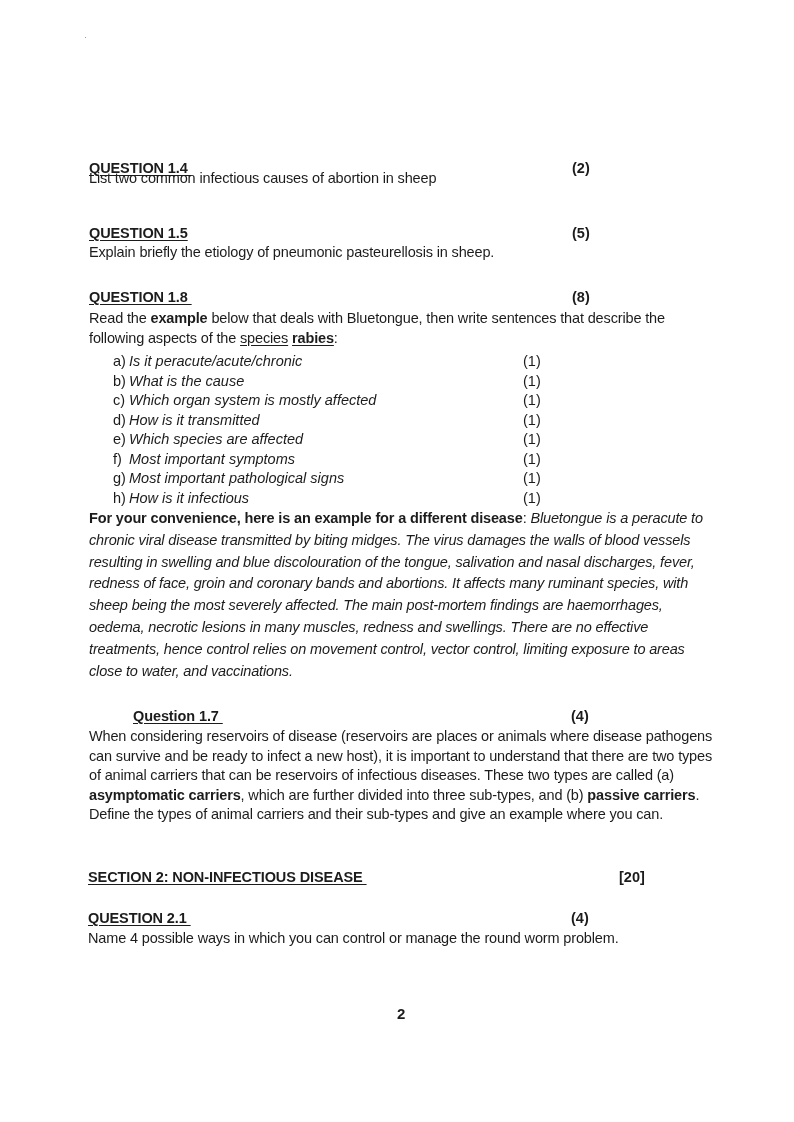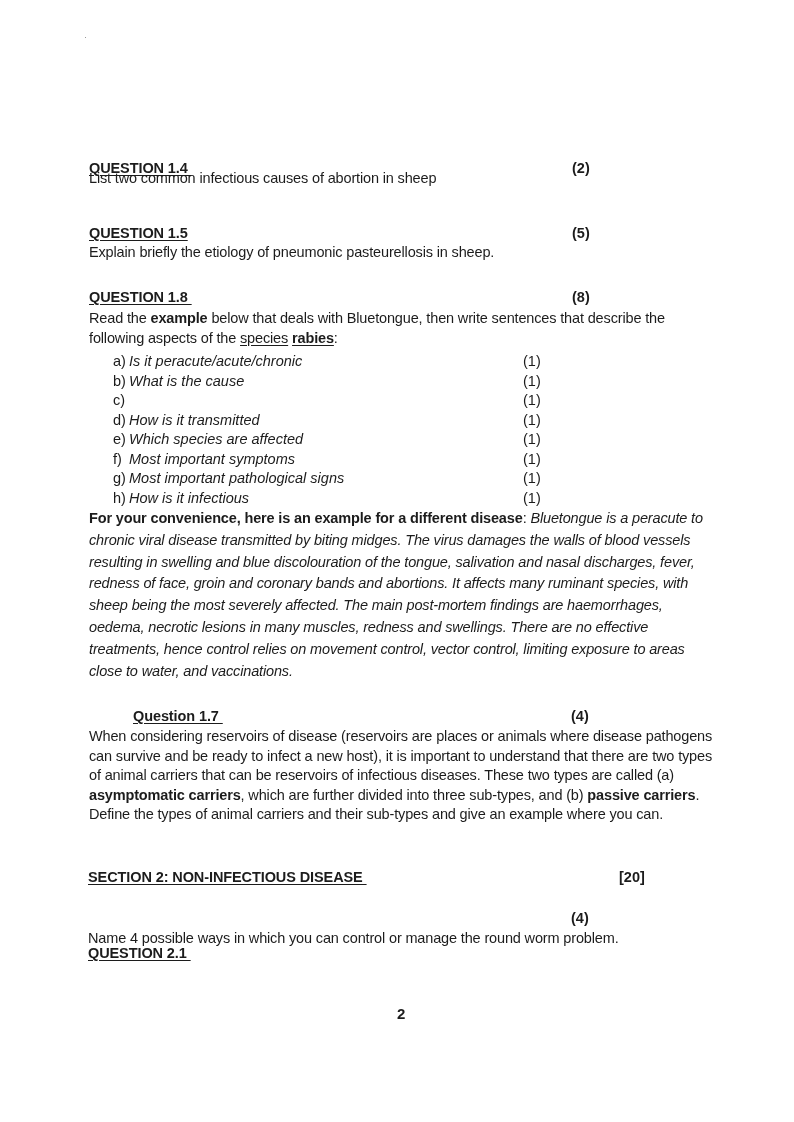--- a/index.html
+++ b/index.html
@@ -48,20 +48,21 @@
       <span class="label">Is it peracute/acute/chronic</span>
       <span class="m">(1)</span>
     </div>
   <div class="list-row" style="top:373px;">
       <span class="letter">b)</span>
       <span class="label">What is the cause</span>
       <span class="m">(1)</span>
     </div>
   <div class="list-row" style="top:392px;">
       <span class="letter">c)</span>
+      <span class="label">Which organ system is mostly affected</span>
       <span class="m">(1)</span>
     </div>
   <div class="list-row" style="top:412px;">
       <span class="letter">d)</span>
       <span class="label">How is it transmitted</span>
       <span class="m">(1)</span>
     </div>
   <div class="list-row" style="top:431px;">
       <span class="letter">e)</span>
       <span class="label">Which species are affected</span>
@@ -86,17 +87,17 @@
 
 <div class="abs para" style="left:89px;top:508px;width:632px;"><span class="bold">For your convenience, here is an example for a different disease</span><span>: </span><span class="italic">Bluetongue is a peracute to chronic viral disease transmitted by biting midges. The virus damages the walls of blood vessels resulting in swelling and blue discolouration of the tongue, salivation and nasal discharges, fever, redness of face, groin and coronary bands and abortions. It affects many ruminant species, with sheep being the most severely affected. The main post-mortem findings are haemorrhages, oedema, necrotic lesions in many muscles, redness and swellings. There are no effective treatments, hence control relies on movement control, vector control, limiting exposure to areas close to water, and vaccinations.</span></div>
 
 <div class="abs heading" style="left:89px;top:708px;margin-left:44px;">Question 1.7 </div>
 <div class="abs marks" style="left:571px;top:708px;">(4)</div>
 <div class="abs text" style="left:89px;top:727px;width:632px;"><span>When considering reservoirs of disease (reservoirs are places or animals where disease pathogens can survive and be ready to infect a new host), it is important to understand that there are two types of animal carriers that can be reservoirs of infectious diseases. These two types are called (a) </span><span class="bold">asymptomatic carriers</span><span>, which are further divided into three sub-types, and (b) </span><span class="bold">passive carriers</span><span>. Define the types of animal carriers and their sub-types and give an example where you can.</span></div>
 
 <div class="abs heading" style="left:88px;top:869px;">SECTION 2: NON-INFECTIOUS DISEASE </div>
 <div class="abs marks" style="left:619px;top:869px;">[20]</div>
 
-<div class="abs heading" style="left:88px;top:910px;margin-top:35px;">QUESTION 2.1 </div>
+<div class="abs heading" style="left:88px;top:910px;">QUESTION 2.1 </div>
 <div class="abs marks" style="left:571px;top:910px;">(4)</div>
 <div class="abs text" style="left:88px;top:929px;">Name 4 possible ways in which you can control or manage the round worm problem.</div>
 
 <div class="abs page-num" style="left:397px;top:1005px;">2</div>
 
 </body></html>

